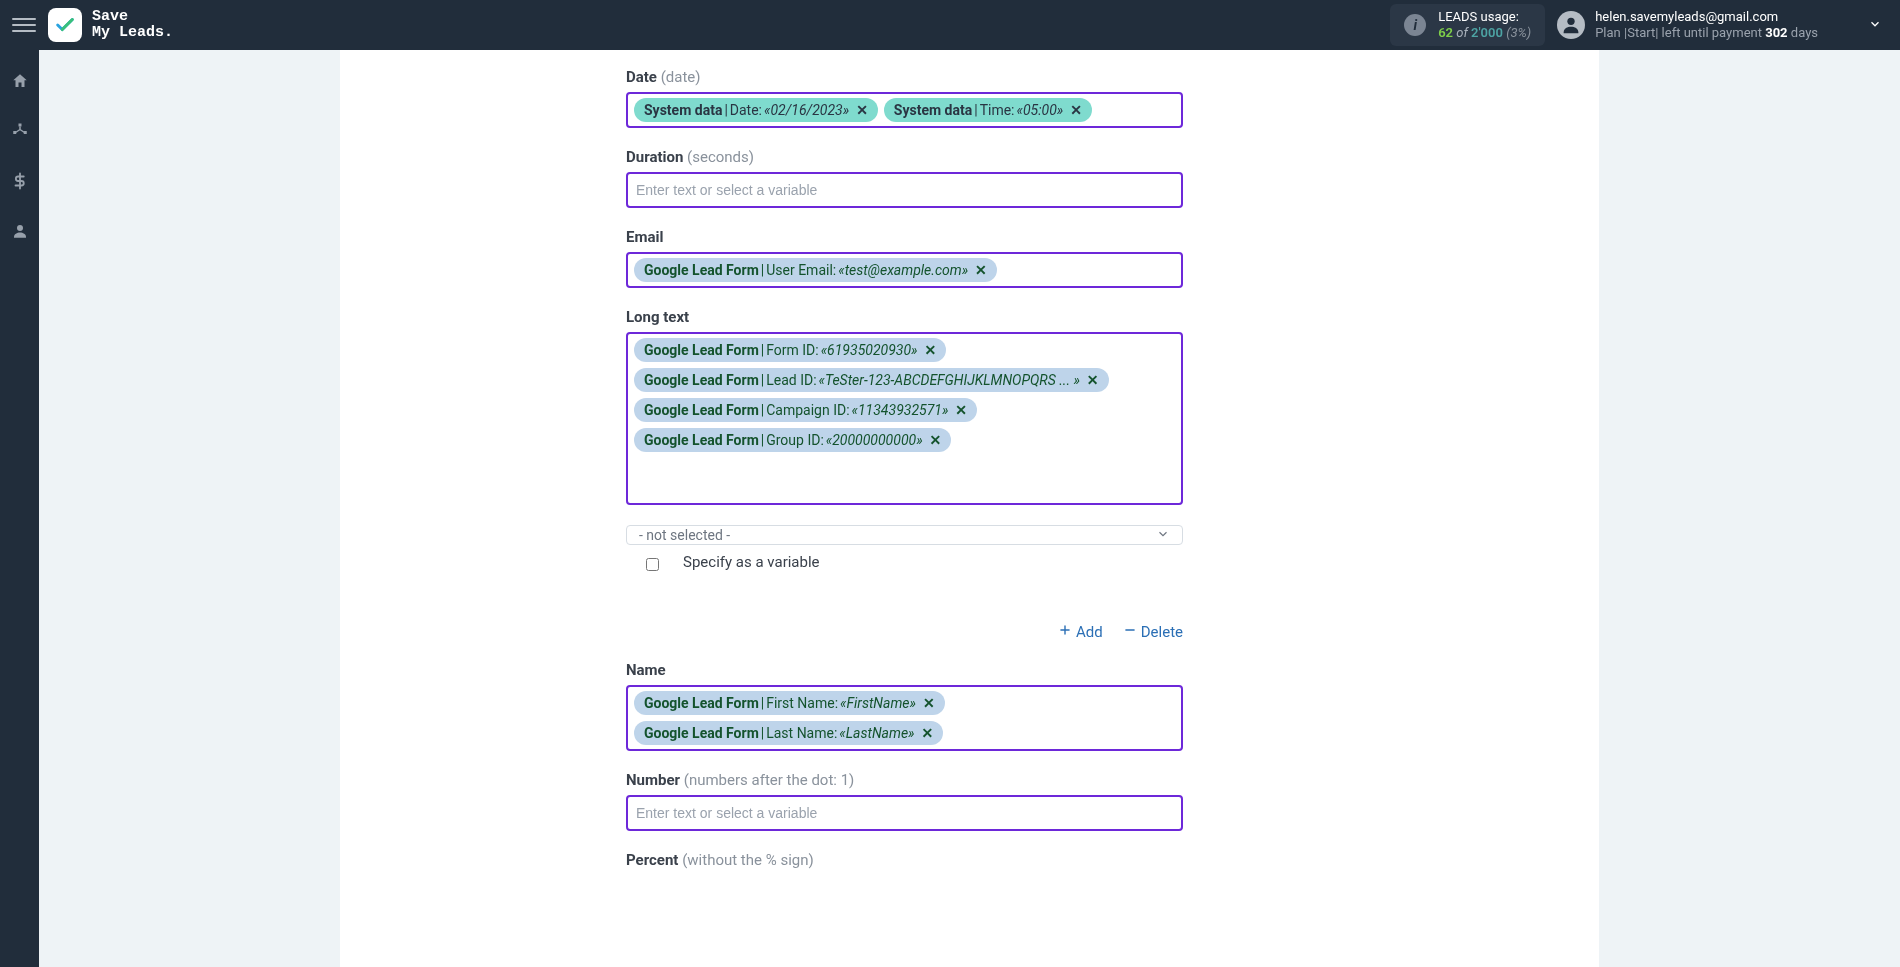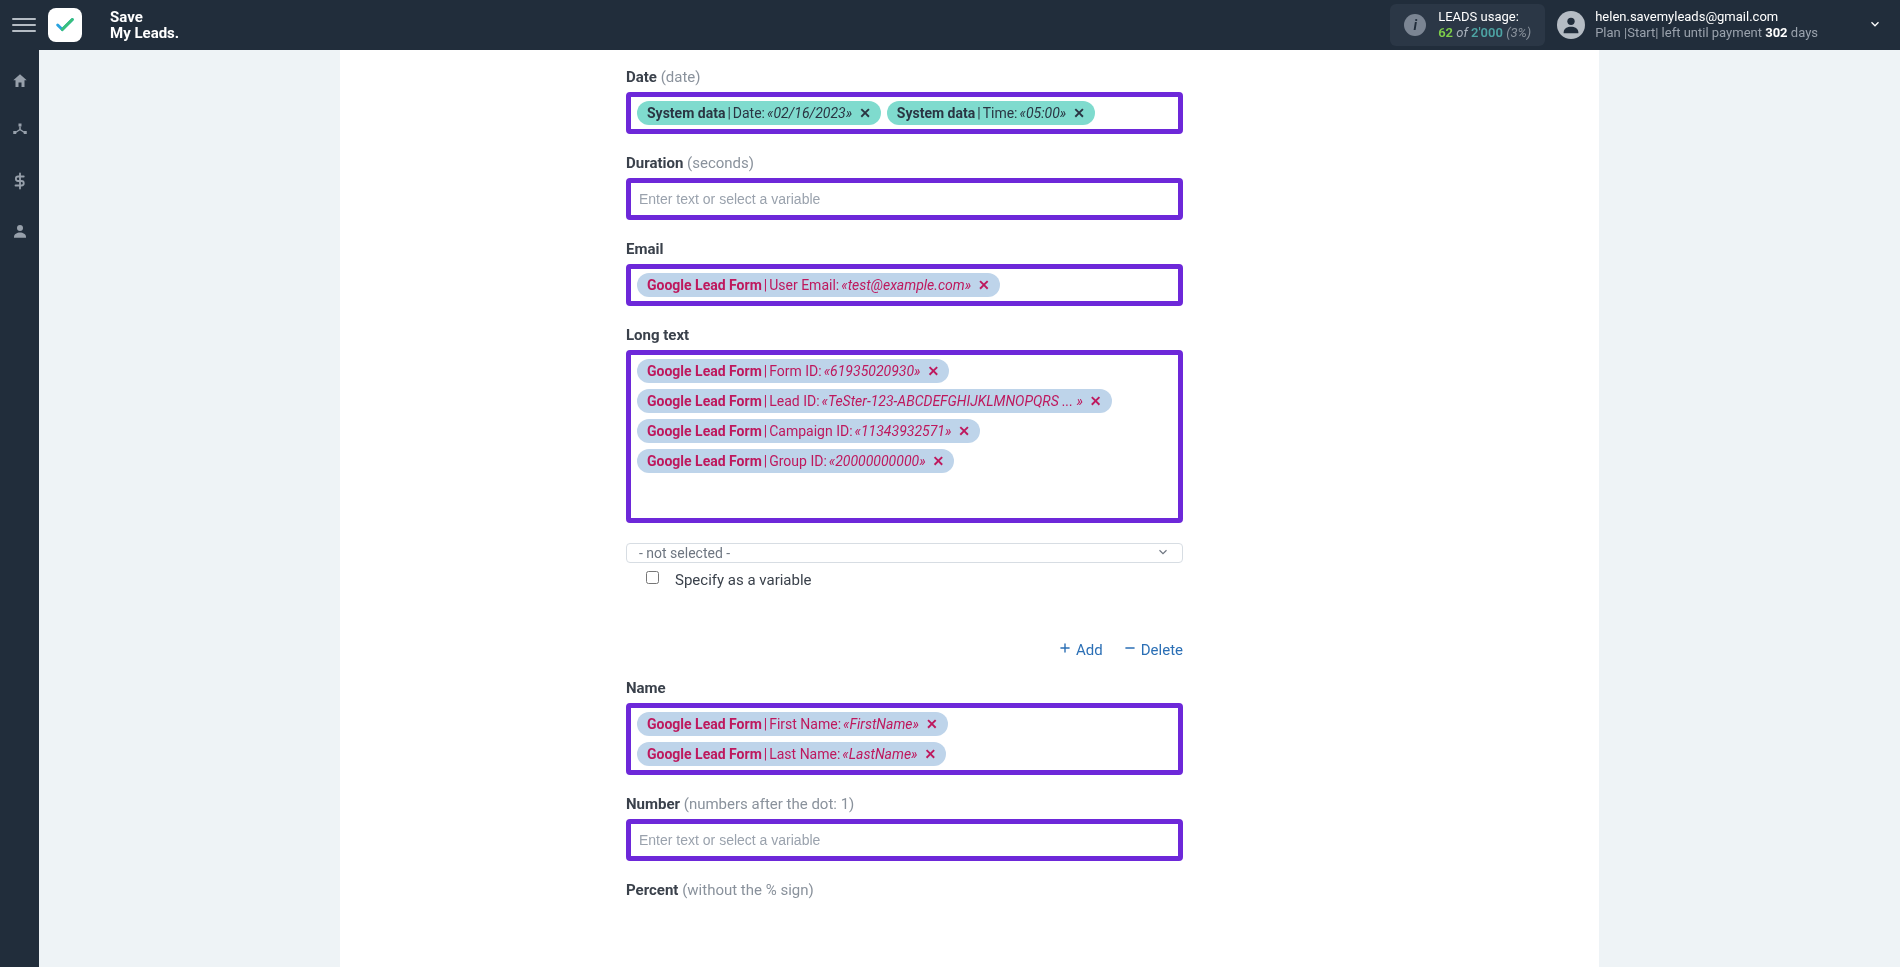--- a/index.html
+++ b/index.html
@@ -1,21 +1,21 @@
 <!DOCTYPE html>
 <html><head>
 <meta charset="utf-8">
 <style>
 * { margin: 0; padding: 0; box-sizing: border-box; }
 body { font-family: -apple-system, BlinkMacSystemFont, "Segoe UI", Roboto, Arial, sans-serif; background: #f4f7f9; color: #333; font-size: 14px; width: 1900px; height: 967px; overflow: hidden; }
 
 .topbar { height: 50px; background: #212d3b; color: #fff; display: flex; align-items: center; padding: 0 12px; }
 .hamburger { width: 24px; height: 24px; display: flex; flex-direction: column; justify-content: center; gap: 4px; cursor: pointer; margin-right: 12px; }
 .hamburger span { height: 2px; background: #b5bcc4; border-radius: 1px; }
-.logo-wrap { display: flex; align-items: center; gap: 28px; }
+.logo-wrap { display: flex; align-items: center; gap: 10px; font-family: Liberation Mono, monospace; }
 .logo-box { width: 34px; height: 34px; background: #fff; border-radius: 8px; display: flex; align-items: center; justify-content: center; }
 .logo-text { font-weight: 700; font-size: 15px; line-height: 16px; }
 .topbar-spacer { flex: 1; }
 .usage-box { background: #2b3746; border-radius: 6px; padding: 5px 14px; display: flex; align-items: center; gap: 12px; margin-right: 12px; min-height: 40px; }
 .usage-info-icon { width: 22px; height: 22px; border-radius: 50%; background: #7b8593; display: flex; align-items: center; justify-content: center; color: #212d3b; font-weight: 700; font-style: italic; font-size: 14px; }
 .usage-text { font-size: 13px; line-height: 16px; }
 .usage-text .used { color: #7fd04a; font-weight: 600; }
 .usage-text .of { color: #aab2bc; font-style: italic; }
 .usage-text .total { color: #4da3a3; font-weight: 600; }
 .usage-text .pct { color: #8a929c; font-style: italic; }
@@ -31,33 +31,33 @@
 .sidebar-item { width: 100%; display: flex; align-items: center; justify-content: center; height: 26px; cursor: pointer; }
 .sidebar-item svg { fill: #97a0ab; }
 
 .content-outer { flex: 1; background: #eef3f6; display: flex; justify-content: center; }
 .content-card { width: 1259px; background: #fff; padding: 0 0 0 0; }
 .form-col { width: 557px; margin-left: 286px; padding-top: 18px; padding-bottom: 20px; }
 
 .field-group { margin-bottom: 20px; }
 .field-label { font-size: 15px; font-weight: 700; color: #3a414b; margin-bottom: 6px; }
 .field-label .hint { font-weight: 400; color: #8a929c; font-size: 15px; }
-.tagbox { border: 5px solid #6d28d9; border-radius: 4px; padding: 4px 6px; min-height: 34px; display: flex; flex-wrap: wrap; align-content: flex-start; gap: 6px; }
+.tagbox { border: 2px solid #6d28d9; border-radius: 4px; padding: 4px 6px; min-height: 34px; display: flex; flex-wrap: wrap; align-content: flex-start; gap: 6px; }
 .tagbox.tall { min-height: 173px; }
 .tagbox input.placeholder { border: none; outline: none; flex: 1; font-size: 14px; padding: 4px 2px; color: #333; }
 .tagbox input.placeholder::placeholder { color: #9aa2ad; }
 .tag { display: inline-flex; align-items: center; border-radius: 14px; padding: 3px 10px; font-size: 14px; line-height: 18px; gap: 2px; }
 .tag.teal { background: #7fdbce; color: #2a3543; }
-.tag.blue { background: #bed4ea; color: #be185d; }
+.tag.blue { background: #bed4ea; color: #14532d; }
 .tag .src { font-weight: 700; }
 .tag .lbl { }
 .tag .val { font-style: italic; }
 .tag .x { font-weight: 700; margin-left: 5px; cursor: pointer; }
 .selectbox { border: 1px solid #d7dde3; border-radius: 4px; height: 20px; display: flex; align-items: center; padding: 0 12px; color: #6e7681; justify-content: space-between; cursor: pointer; }
-.checkbox-row { display: flex; align-items: flex-start; gap: 16px; margin-top: 8px; font-size: 15px; color: #3a414b; padding-left: 20px; }
+.checkbox-row { display: flex; align-items: flex-end; gap: 24px; margin-top: 8px; font-size: 15px; color: #3a414b; padding-left: 20px; }
 .action-row { display: flex; justify-content: flex-end; gap: 20px; margin-top: 8px; font-size: 15px; }
 .action-link { display: inline-flex; align-items: center; gap: 4px; color: #2b6fb5; cursor: pointer; margin-top: 44px; }
 </style>
 </head>
 <body>
 
 <div class="topbar">
   <div class="hamburger">
     <span></span>
       <span></span>

